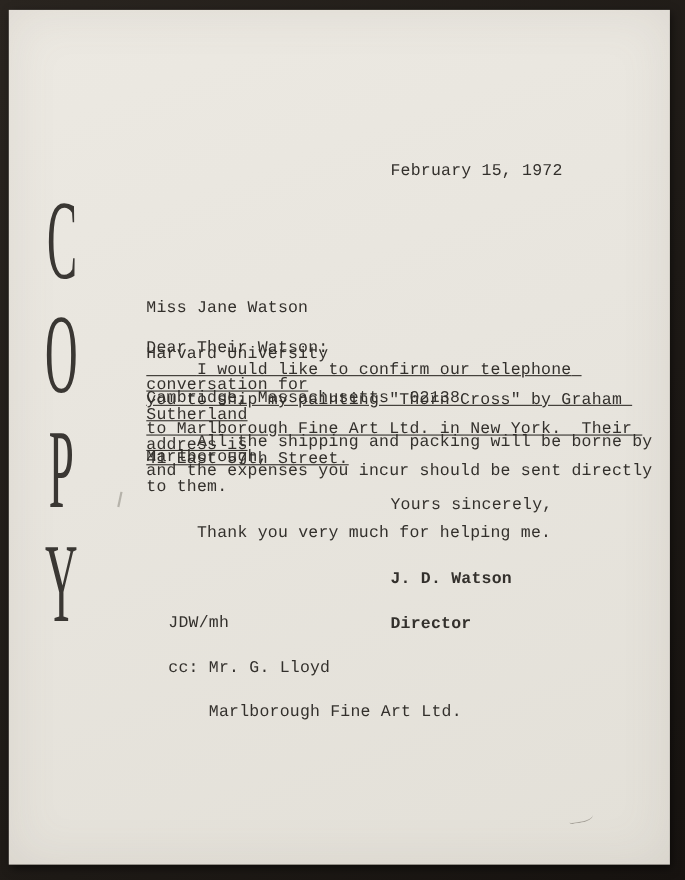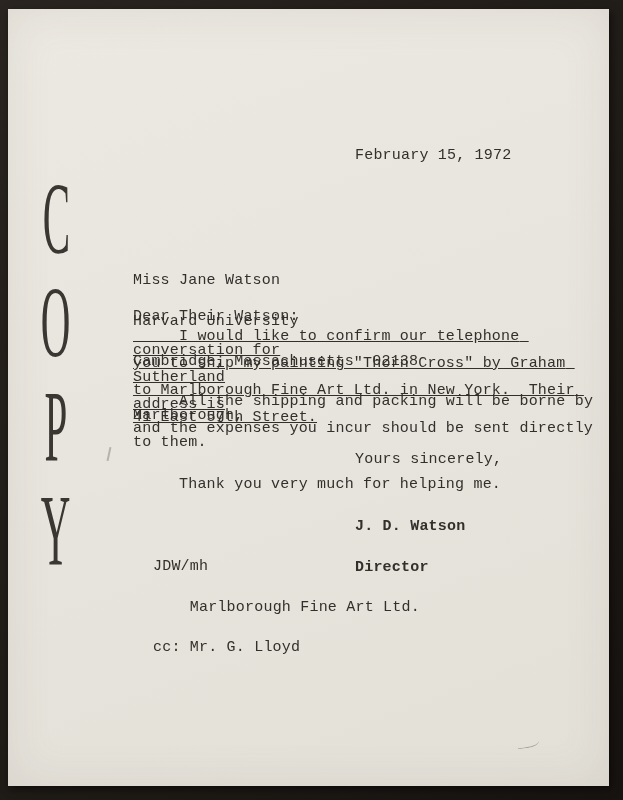--- a/index.html
+++ b/index.html
@@ -110,20 +110,20 @@
 
   <div class="txt" style="left:347px; top:444px;text-align:right;">Yours sincerely,</div>
 
   <div class="txt" style="left:347px; top:484px;font-weight:bold;">
     <div>J. D. Watson</div>
     <div>Director</div>
   </div>
 
   <div class="txt" style="left:125px; top:524px;margin-left:20px;">
     <div>JDW/mh</div>
+    <div>cc: Mr. G. Lloyd</div>
     <div>    Marlborough Fine Art Ltd.</div>
-    <div>cc: Mr. G. Lloyd</div>
   </div>
 
   <div class="smudge"></div>
   <div class="corner-mark"></div>
 
 </div>
 
 </body></html>

